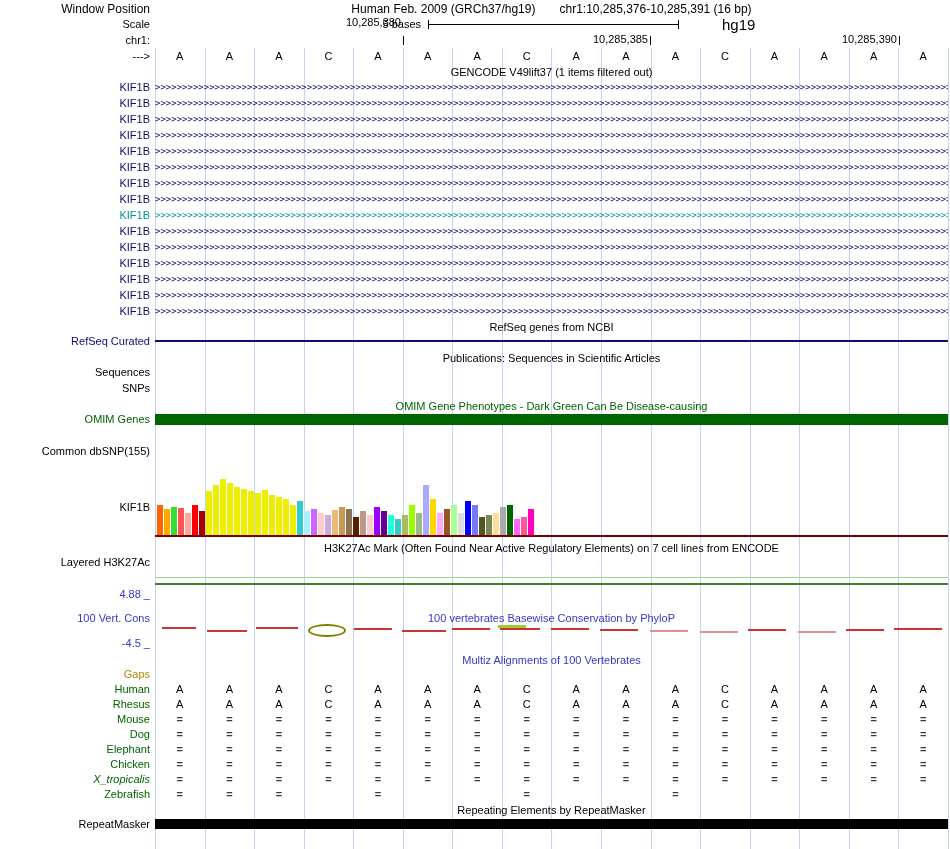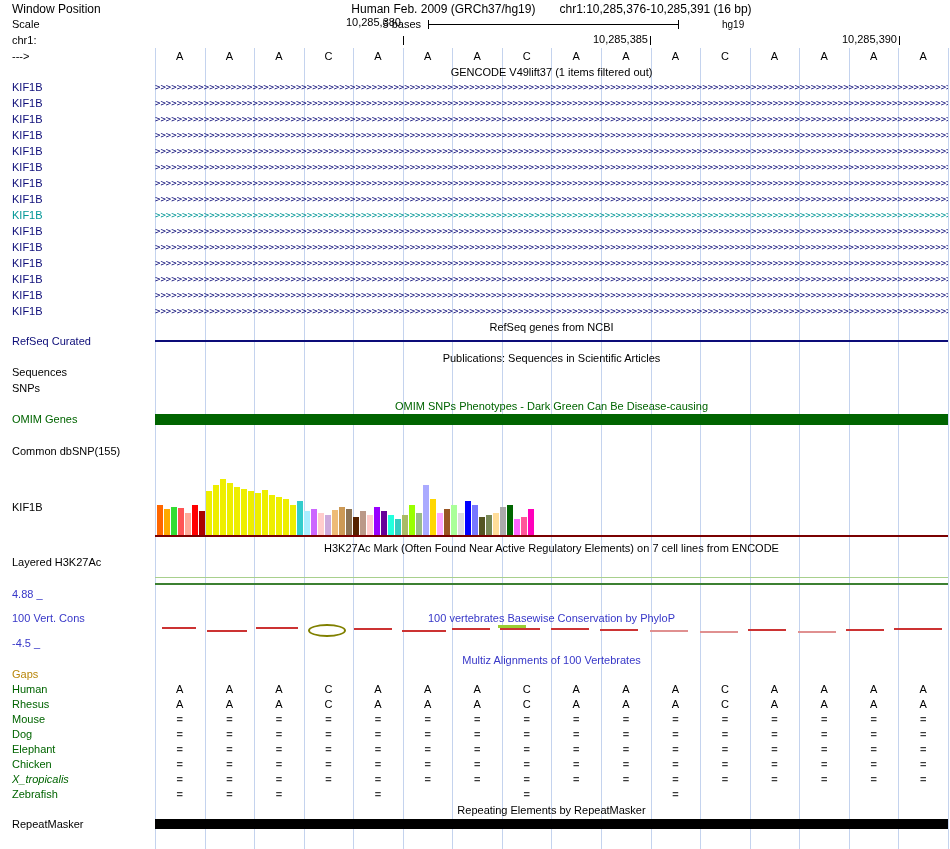--- a/index.html
+++ b/index.html
@@ -1,21 +1,21 @@
 <!DOCTYPE html>
 <html style="--gencode-blue: #0c0c78; --highlight-teal: #009696; --omim-green: #006400; --cons-blue: #3737c8; --species-green: #006400; --gaps-gold: #B8860B; --guide: #c4d3ee; --gtex-baseline: #7a0000; --h3k-light: #a8d08d; --h3k-dark: #3c8031; --eq-gray: #3a3a3a; --repeat-black: #000000;"><head>
 <meta charset="utf-8">
 <style>
   * { margin:0; padding:0; box-sizing:border-box; }
   html,body { background:#fff; }
   #stage {
     position:relative; width:950px; height:849px; background:#fff;
     font-family:"Liberation Sans", sans-serif; color:#000; overflow:hidden;
   }
-  .llabel { position:absolute; left:12px; width:150px; text-align:left;
+  .llabel { position:absolute; left:0; width:150px; text-align:right;
             font-size:11px; line-height:13px; white-space:nowrap; }
   .ctitle { position:absolute; left:155px; width:793px; text-align:center;
             font-size:11px; line-height:13px; white-space:nowrap; }
   .track  { position:absolute; left:155px; width:793px; }
   .seqrow { display:flex; height:14px; }
   .seqrow .cell { flex:1; text-align:center; font-size:11px; line-height:13px; }
   .cell.eq { color:var(--eq-gray); font-weight:bold; }
   .generow { height:14px; overflow:hidden; white-space:nowrap;
              font-family:"DejaVu Sans Mono", monospace; font-size:9px; line-height:13px; }
   .guidelines {
@@ -37,37 +37,37 @@
   <div class="ctitle topheader" style="top:2px;display:flex;justify-content:center;gap:24px;">
     <span>Human Feb. 2009 (GRCh37/hg19)</span>
     <span>chr1:10,285,376-10,285,391 (16 bp)</span>
   </div>
 
   <div class="llabel" style="top:18px">Scale</div>
   <div style="position:absolute;left:155px;top:18px;width:266px;text-align:right;font-size:11px;line-height:13px;">5 bases</div>
   <div class="tick" style="left:428px;top:20px;height:9px"></div>
   <div style="position:absolute;left:428px;top:24px;width:251px;height:1px;background:#000"></div>
   <div class="tick" style="left:678px;top:20px;height:9px"></div>
-  <div style="position:absolute;left:686px;top:18px;font-size:10px;line-height:13px;padding-left:36px;">hg19</div>
+  <div style="position:absolute;left:686px;top:18px;font-size:15px;line-height:13px;padding-left:36px;">hg19</div>
 
   <div class="llabel" style="top:34px">chr1:</div>
 
   <div class="llabel" style="top:50px">---&gt;</div>
 
   <div class="ctitle" style="top:66px">GENCODE V49lift37 (1 items filtered out)</div>
 
   <div class="ctitle" style="top:321px">RefSeq genes from NCBI</div>
   <div class="llabel" style="top:335px;color:var(--gencode-blue)">RefSeq Curated</div>
   <div class="track" style="top:340px;height:2px;background:var(--gencode-blue)"></div>
 
   <div class="ctitle" style="top:352px">Publications: Sequences in Scientific Articles</div>
   <div class="llabel" style="top:366px">Sequences</div>
   <div class="llabel" style="top:382px">SNPs</div>
 
-  <div class="ctitle" style="top:400px;color:var(--omim-green)">OMIM SNPs Phenotypes - Dark Green Can Be Disease-causing</div>
+  <div class="ctitle" style="top:400px;color:var(--omim-green)">OMIM Gene Phenotypes - Dark Green Can Be Disease-causing</div>
   <div class="llabel" style="top:413px;color:var(--omim-green)">OMIM Genes</div>
   <div class="track" style="top:414px;height:11px;background:var(--omim-green)"></div>
 
   <div class="llabel" style="top:445px">Common dbSNP(155)</div>
 
   <div class="llabel" style="top:501px">KIF1B</div>
   <div class="track" style="top:479px;height:57px">
       <div style="position: absolute; left: 2px; bottom: 1px; width: 6px; height: 30px; background: rgb(255, 102, 0);"></div>
       <div style="position: absolute; left: 9px; bottom: 1px; width: 6px; height: 26px; background: rgb(255, 170, 0);"></div>
       <div style="position: absolute; left: 16px; bottom: 1px; width: 6px; height: 28px; background: rgb(51, 221, 51);"></div>

